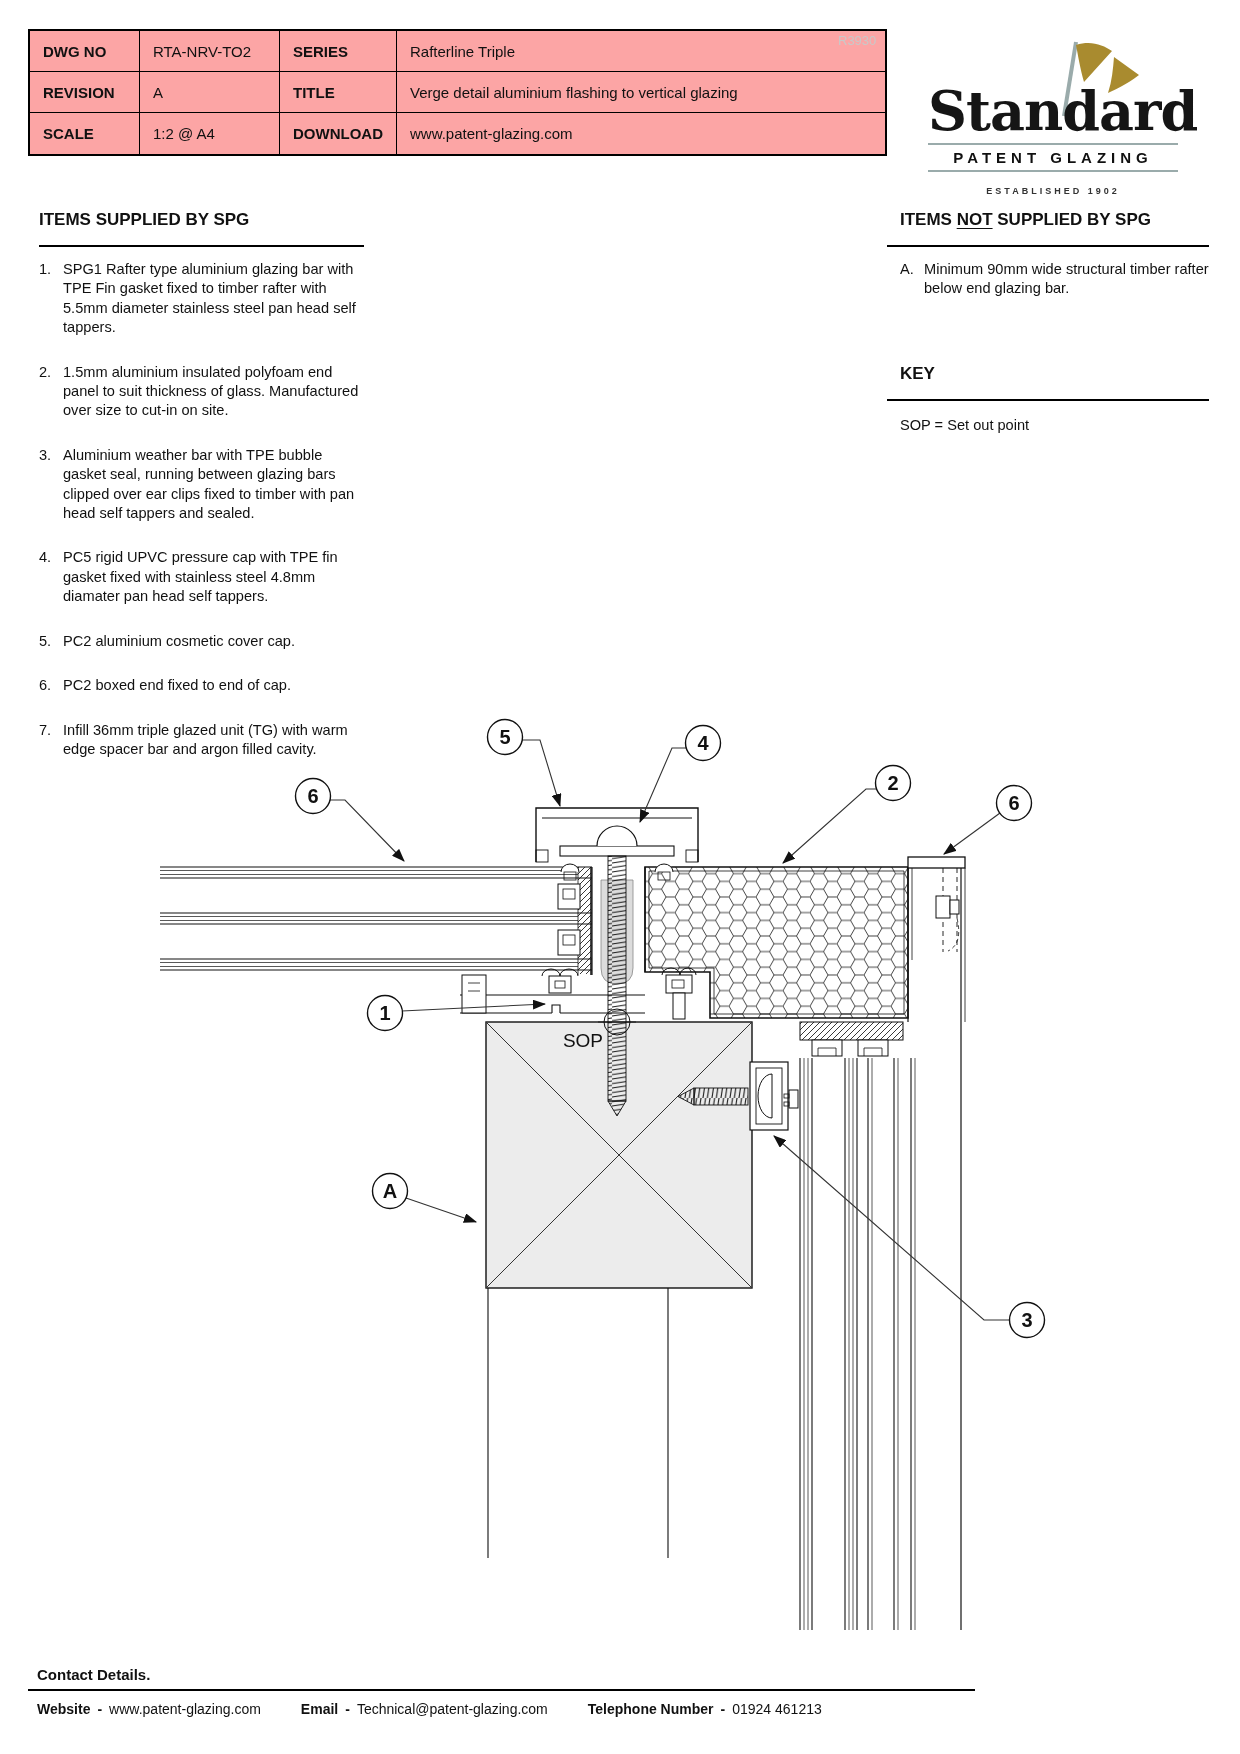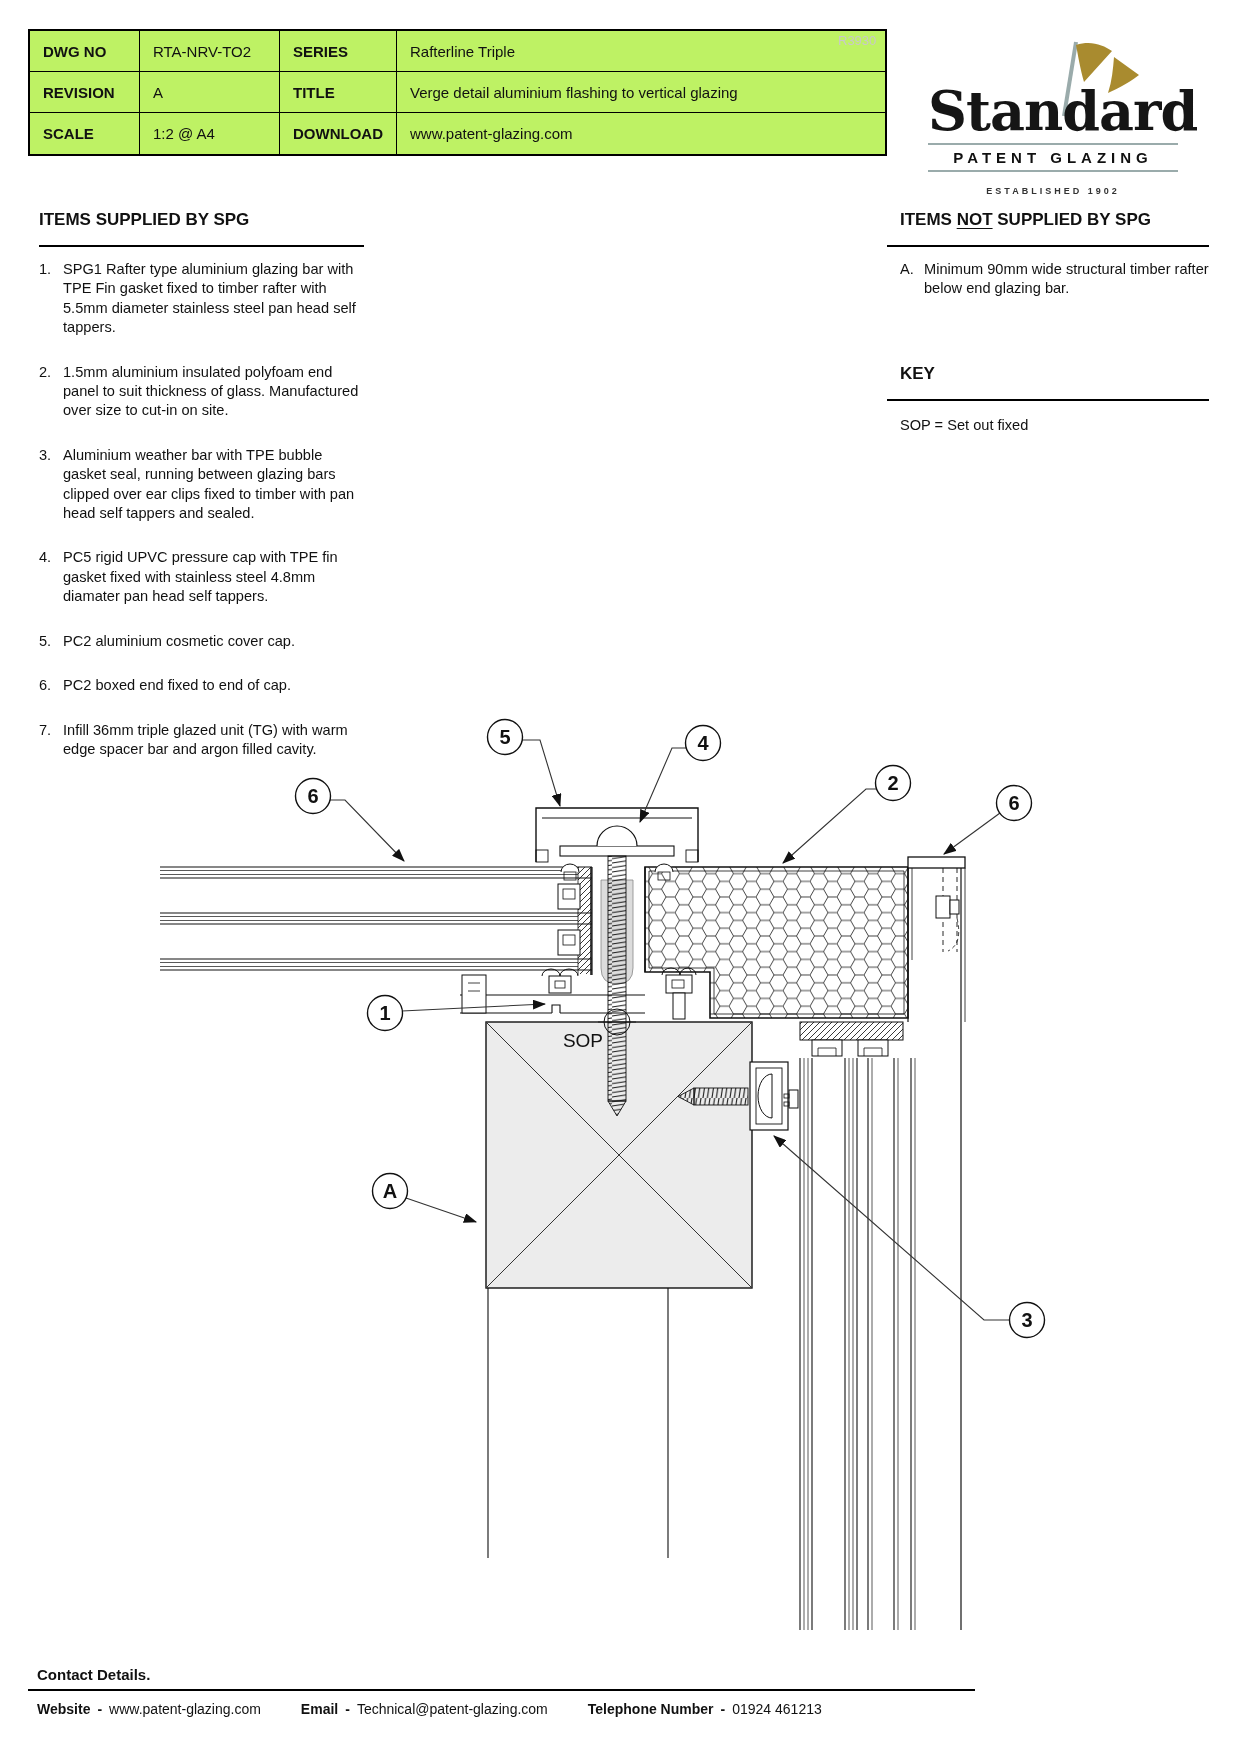--- a/index.html
+++ b/index.html
@@ -1,20 +1,20 @@
 <!DOCTYPE html>
 <html><head>
 <meta charset="utf-8">
 <style>
   html,body{margin:0;padding:0;background:#fff;}
   #page{position:relative;width:1240px;height:1754px;background:#ffffff;overflow:hidden;
         font-family:"Liberation Sans",sans-serif;color:#111;}
   
   .tb{position:absolute;left:28px;top:29px;width:859px;height:127px;border:2px solid #000;
-      display:grid;grid-template-columns:110px 140px 117px 1fr;grid-auto-rows:1fr;box-sizing:border-box;background:#bef264;}
+      display:grid;grid-template-columns:110px 140px 117px 1fr;grid-auto-rows:1fr;box-sizing:border-box;background:#fca5a5;}
   .tb .cell{border-right:1px solid #000;border-bottom:1px solid #000;display:flex;align-items:center;
       padding-left:13px;font-size:15px;box-sizing:border-box;white-space:nowrap;overflow:hidden;}
   .tb .cell.lab{font-weight:bold;}
   .tb .cell:nth-child(4n){border-right:none;}
   .tb .cell:nth-child(n+9){border-bottom:none;}
   .refcode{position:absolute;left:838px;top:33px;font-size:13px;color:#c9c9c9;}
   
   .logo{position:absolute;left:928px;top:40px;width:250px;height:150px;text-align:center;}
   .logo .flag{position:absolute;left:118px;top:0;}
   .logo .name{position:relative;margin-top:44px;font-family:"DejaVu Serif",serif;font-size:54px;
@@ -297,21 +297,21 @@
       <div class="nitem">
         <div class="num">A.</div>
         <div class="txt">Minimum 90mm wide structural timber rafter below end glazing bar.</div>
       </div>
     </div>
   </div>
 
   <div class="notes" style="left:887px;top:364px;width:322px;">
     <div class="col-h indent">KEY</div>
     <div class="rule"></div>
-    <div class="items indent" style="margin-top:16px;font-size:14.6px;">SOP = Set out fixed</div>
+    <div class="items indent" style="margin-top:16px;font-size:14.6px;">SOP = Set out point</div>
   </div>
 
   <div class="contact">
     <div class="ch">Contact Details.</div>
     <div class="crule"></div>
     <div class="crow">
       <span class="cg">
         <b>Website</b>
         <span class="dash">-</span>
         <span>www.patent-glazing.com</span>

